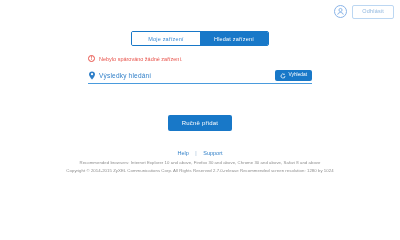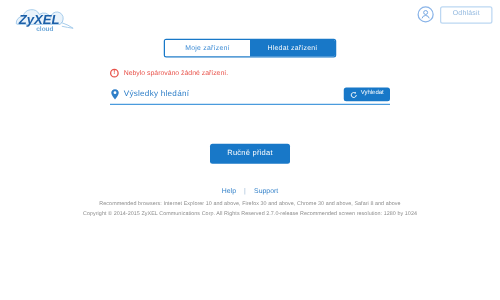--- a/index.html
+++ b/index.html
@@ -227,28 +227,20 @@
     color: #8c8c8c;
     line-height: 1.9;
     letter-spacing: 0.05px;
   }
 </style>
 </head>
 <body>
 
 <div class="header">
 
-  <div class="logo">
-    <svg width="70" height="22" viewBox="0 0 70 22" xmlns="http://www.w3.org/2000/svg">
-      <path d="M4 13 a5.5 5.5 0 0 1 5.5 -6 a7 7 0 0 1 13 -1.5 a6 6 0 0 1 9 2.5 a5 5 0 0 1 10 1.2 a5 5 0 0 1 -2.5 4.3 l-31 0 a5.5 5.5 0 0 1 -4 -0.5 z" fill="#eaf3fb" stroke="#9cc6e8" stroke-width="0.7"></path>
-      <path d="M40 12 q6 2 9.5 4.6 q-4.5 -0.6 -9 -1.6" fill="none" stroke="#9cc6e8" stroke-width="0.7"></path>
-      <text x="6" y="13.5" font-family="'Liberation Sans', sans-serif" font-size="10.5" font-weight="bold" font-style="italic" fill="#1b5fa8">ZyXEL</text>
-      <text x="20" y="19" font-family="'Liberation Sans', sans-serif" font-size="5.2" font-weight="bold" fill="#6aa6d8">cloud</text>
-    </svg>
-  </div>
 
   <div class="header-right">
     <div class="avatar-icon">
       <svg width="9" height="9" viewBox="0 0 12 12" xmlns="http://www.w3.org/2000/svg">
         <circle cx="6" cy="4" r="2.1" fill="none" stroke="#6fa3e0" stroke-width="1"></circle>
         <path d="M2.2 10.2 a3.9 3.9 0 0 1 7.6 0" fill="none" stroke="#6fa3e0" stroke-width="1"></path>
       </svg>
     </div>
     <button class="logout-btn">Odhlásit</button>
   </div>

